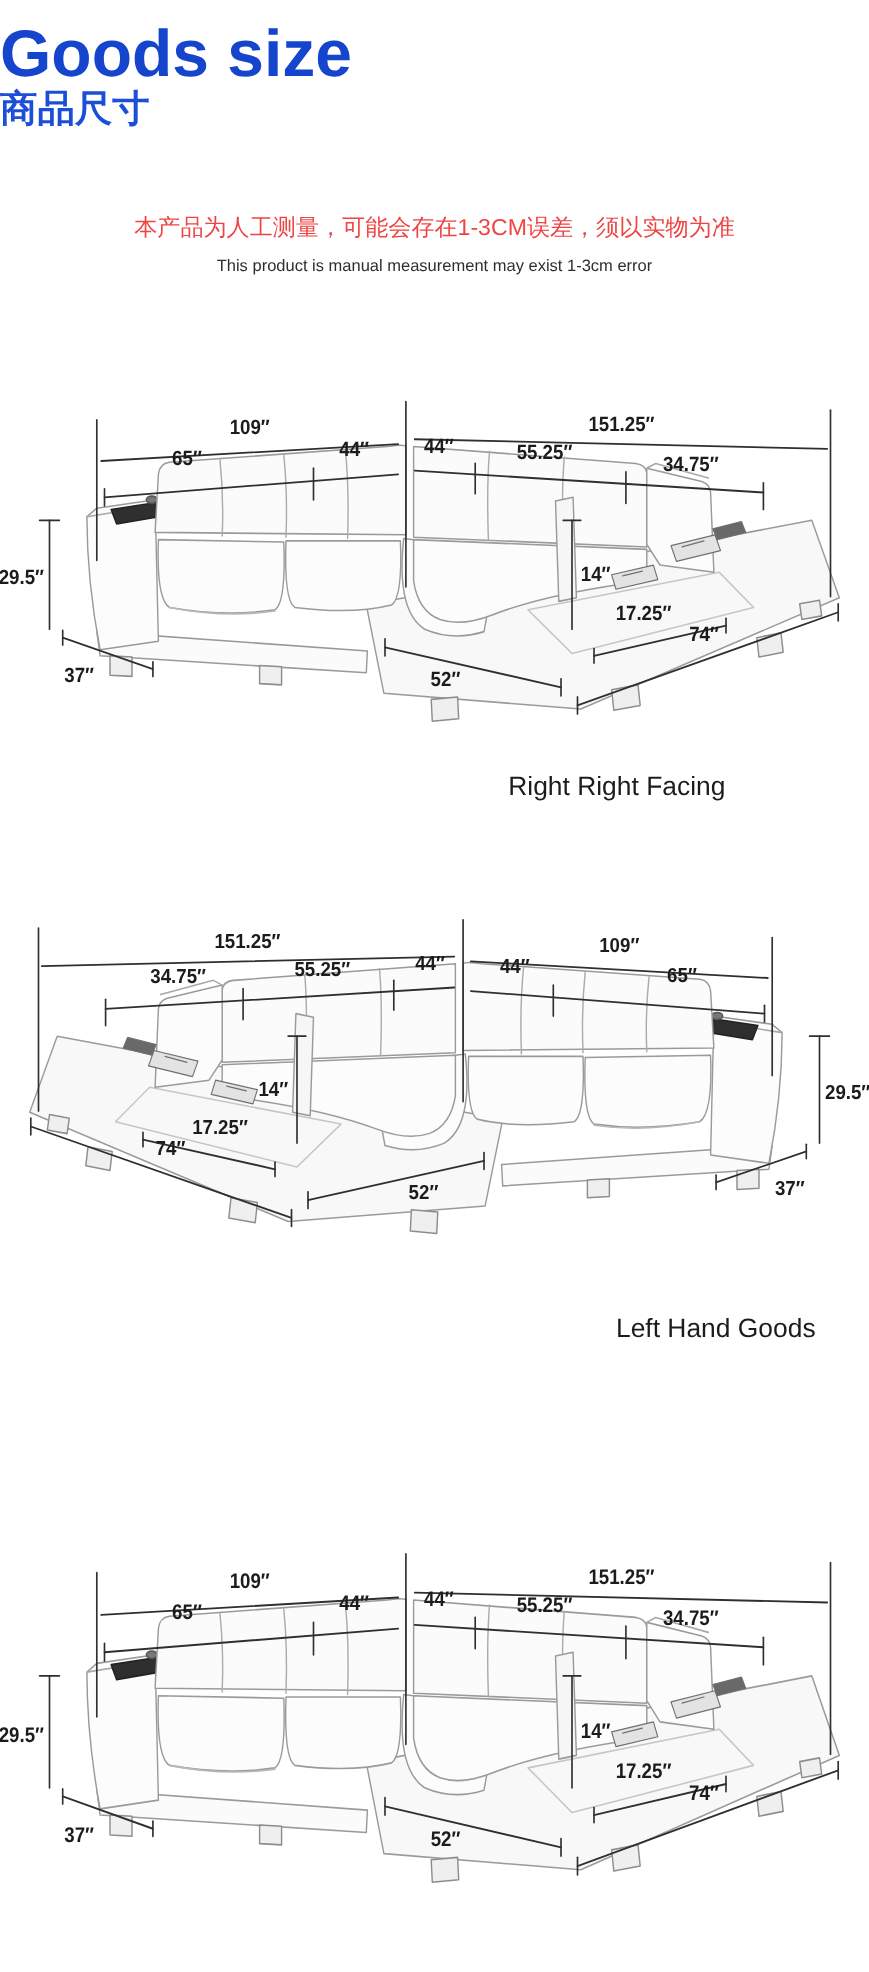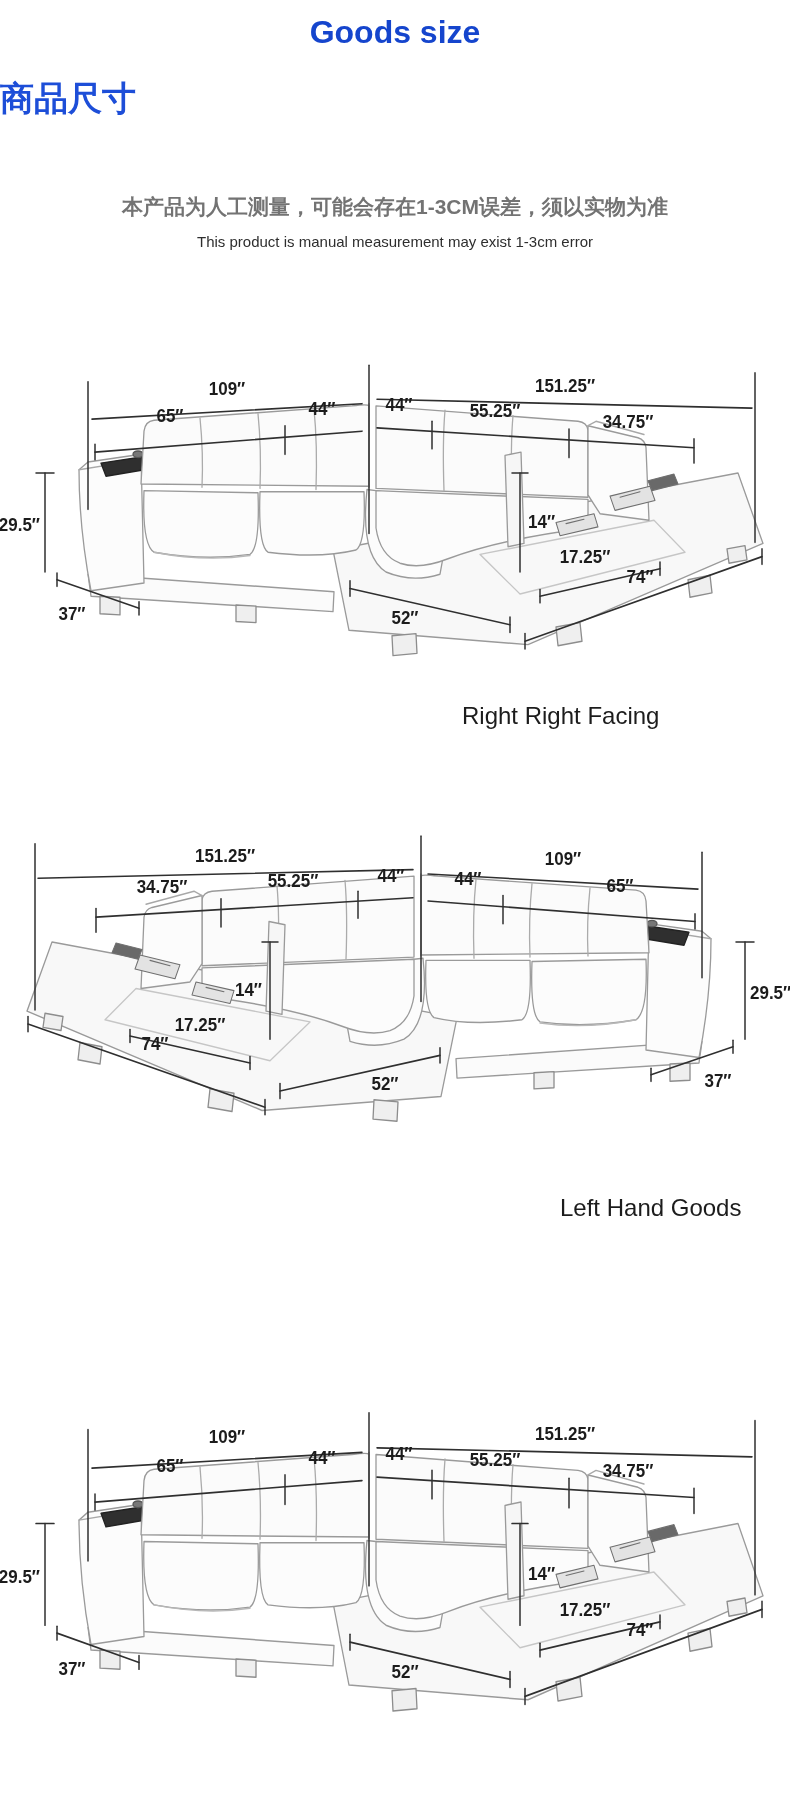--- a/index.html
+++ b/index.html
@@ -1,22 +1,22 @@
 <!DOCTYPE html>
 <html><head>
 <meta charset="utf-8">
 <style>
   html,body{margin:0;padding:0;background:#fff;}
   #page{position:relative;width:790px;height:1793px;background:#fff;overflow:hidden;
         font-family:"Liberation Sans","DejaVu Sans",sans-serif;}
   .abs{position:absolute;}
-  #title{top:14px;left:0;width:790px;text-align:center;font-size:32px;font-weight:bold;
+  #title{top:14px;left:0;width:790px;font-size:60px;font-weight:bold;
          letter-spacing:0px;}
   #subtitle{top:76px;left:0;width:648px;text-align:left;font-size:34px;font-weight:600;color:#1d4ed8;}
-  #note-zh{top:193px;left:0;width:790px;text-align:center;font-size:21px;font-weight:700;color:#737373;}
+  #note-zh{top:193px;left:0;width:790px;text-align:center;font-size:21px;font-weight:400;color:#ef4444;}
   #note-en{top:233px;left:0;width:790px;text-align:center;font-size:15px;font-weight:400;color:#2e2e2e;}
   .caption{font-size:24px;color:#1c1c1c;white-space:nowrap;}
   svg text{font-family:"Liberation Sans","DejaVu Sans",sans-serif;font-size:17px;font-weight:bold;fill:#1c1c1c;}
   .dimline path, .dimline line{stroke:#2f2f2f;stroke-width:1.5;fill:none;stroke-linecap:round;}
 </style>
 </head>
 <body>
 
 <div id="page">
 

